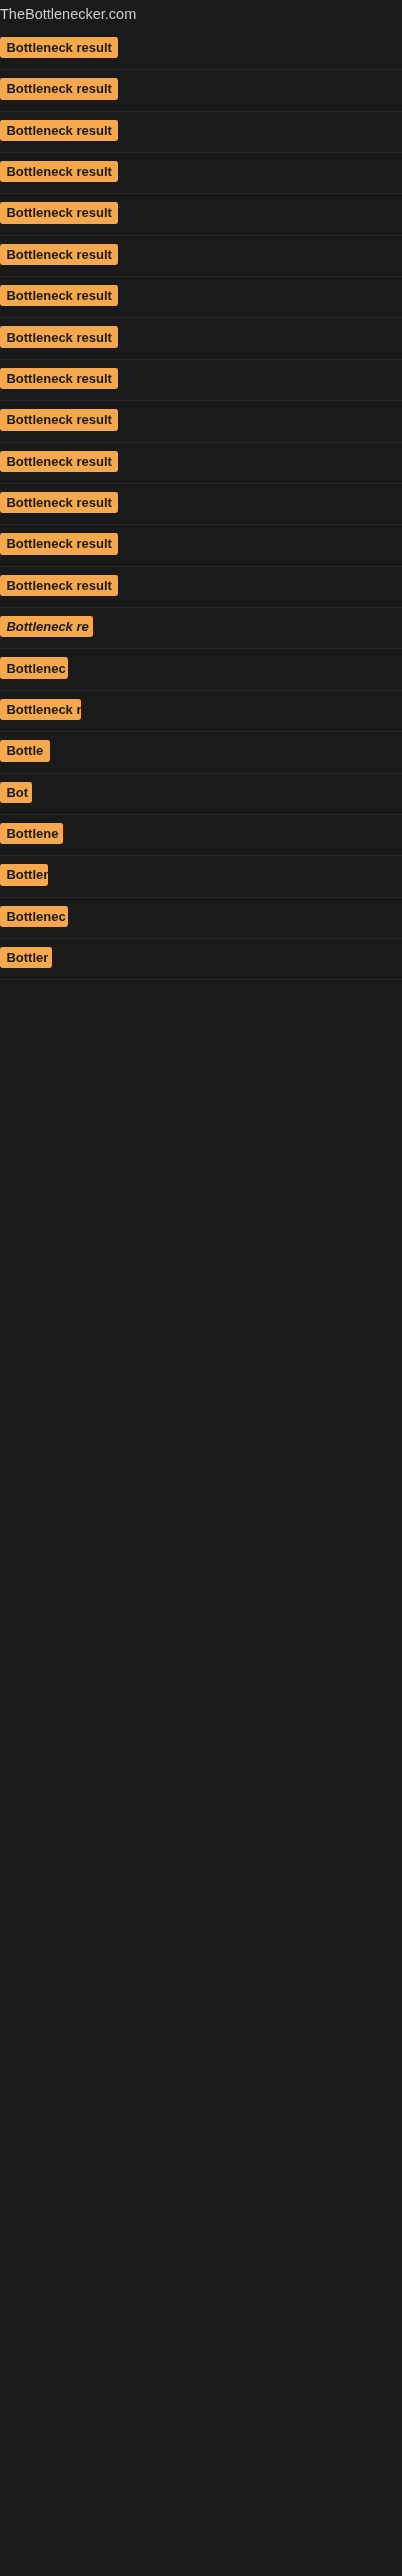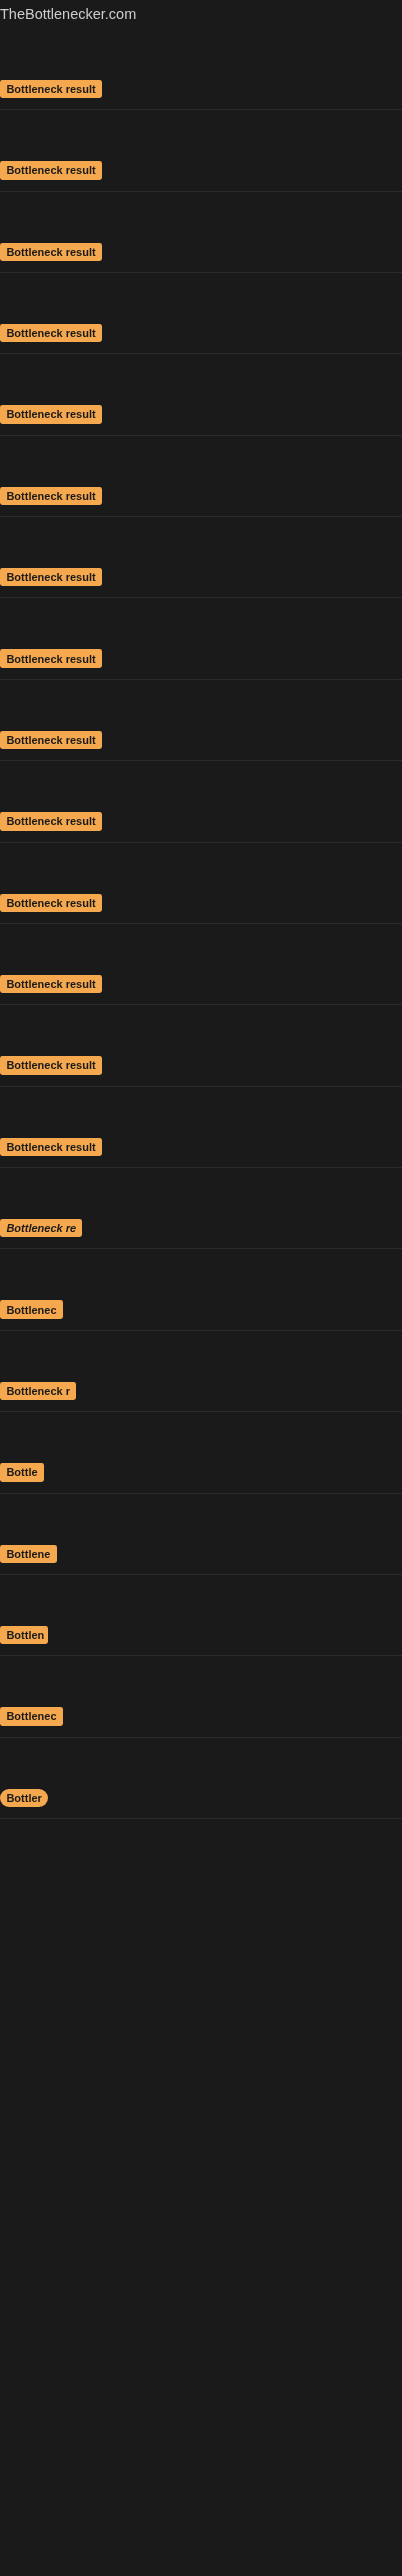--- a/index.html
+++ b/index.html
@@ -21,27 +21,26 @@
       color: #cccccc;
       font-size: 14.5px;
       padding: 6.4px 0;
       font-weight: normal;
     }
 
     .bottleneck-badge {
       display: inline-block;
       background-color: #f5a84e;
       color: #1a1a1a;
-      font-size: 11px;
+      font-size: 13px;
       font-weight: bold;
       padding: 3.2px 6.4px;
       border-radius: 2.4px;
       white-space: nowrap;
       overflow: hidden;
-      margin-top: 43px;
     }
 
     .result-row {
       padding: 8px 0 8px 0;
       border-bottom: 0.8px solid #2a2a2a;
     }
   </style>
 </head>
 <body>
 
@@ -61,18 +60,19 @@
     <div class="result-row"><span class="bottleneck-badge" style="max-width: 125px;">Bottleneck result</span></div>
     <div class="result-row"><span class="bottleneck-badge" style="max-width: 125px;">Bottleneck result</span></div>
     <div class="result-row"><span class="bottleneck-badge" style="max-width: 125px;">Bottleneck result</span></div>
     <div class="result-row"><span class="bottleneck-badge" style="max-width: 125px;">Bottleneck result</span></div>
     <div class="result-row"><span class="bottleneck-badge" style="max-width: 125px;">Bottleneck result</span></div>
     <div class="result-row"><span class="bottleneck-badge" style="max-width: 125px;">Bottleneck result</span></div>
     <div class="result-row"><span class="bottleneck-badge" style="max-width: 93px; font-style: italic;">Bottleneck re</span></div>
     <div class="result-row"><span class="bottleneck-badge" style="max-width: 68px;">Bottlenec</span></div>
     <div class="result-row"><span class="bottleneck-badge" style="max-width: 81px;">Bottleneck r</span></div>
     <div class="result-row"><span class="bottleneck-badge" style="max-width: 56px;">Bottle</span></div>
+    <div class="result-row"><span class="bottleneck-badge" style="max-width: 32px;">Bot</span></div>
     <div class="result-row"><span class="bottleneck-badge" style="max-width: 63px;">Bottlene</span></div>
     <div class="result-row"><span class="bottleneck-badge" style="max-width: 48px;">Bottlen</span></div>
     <div class="result-row"><span class="bottleneck-badge" style="max-width: 68px;">Bottlenec</span></div>
-    <div class="result-row"><span class="bottleneck-badge" style="max-width: 52px; border-radius: 9px;">Bottler</span></div>
+    <div class="result-row"><span class="bottleneck-badge" style="max-width: 52px;">Bottler</span></div>
   </div>
 
 
 </body></html>

